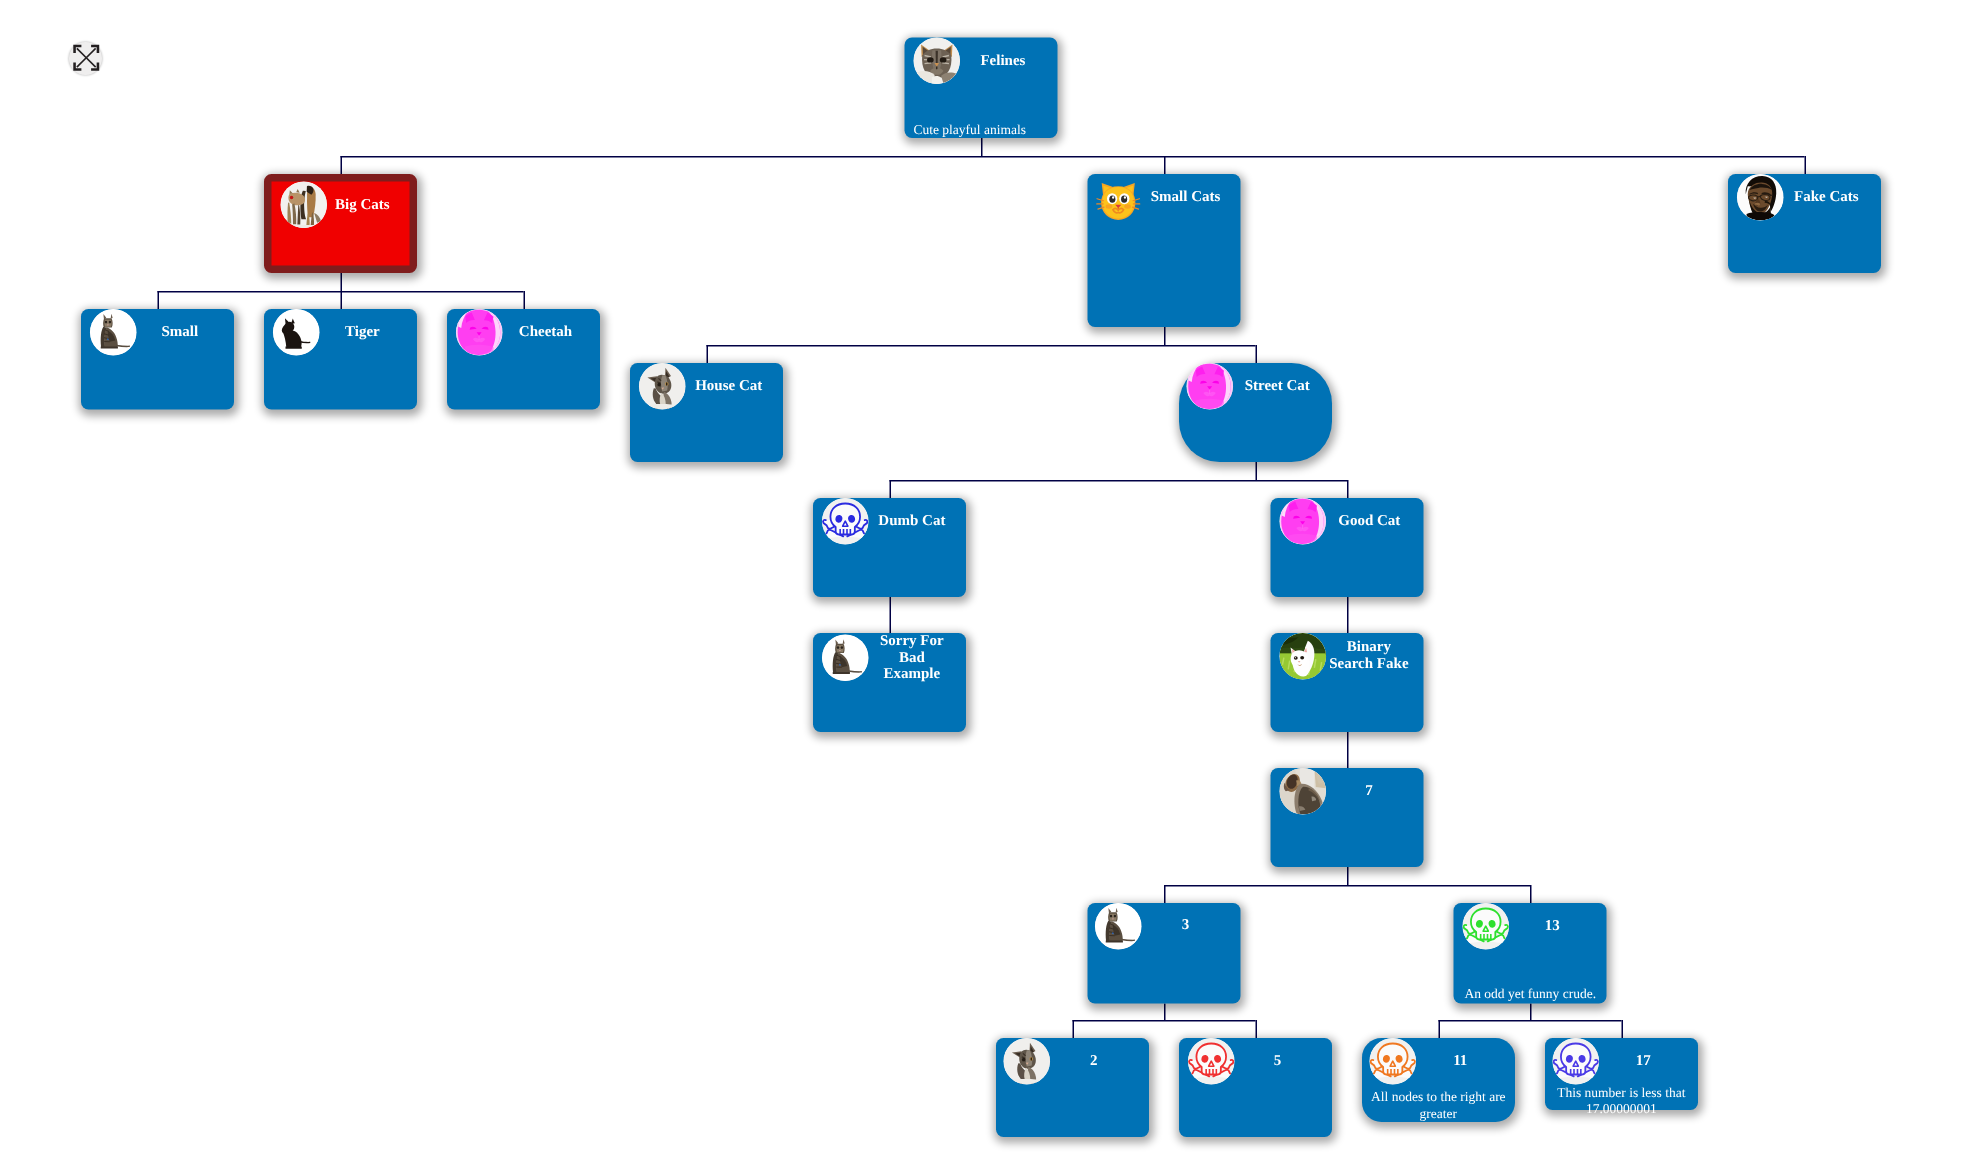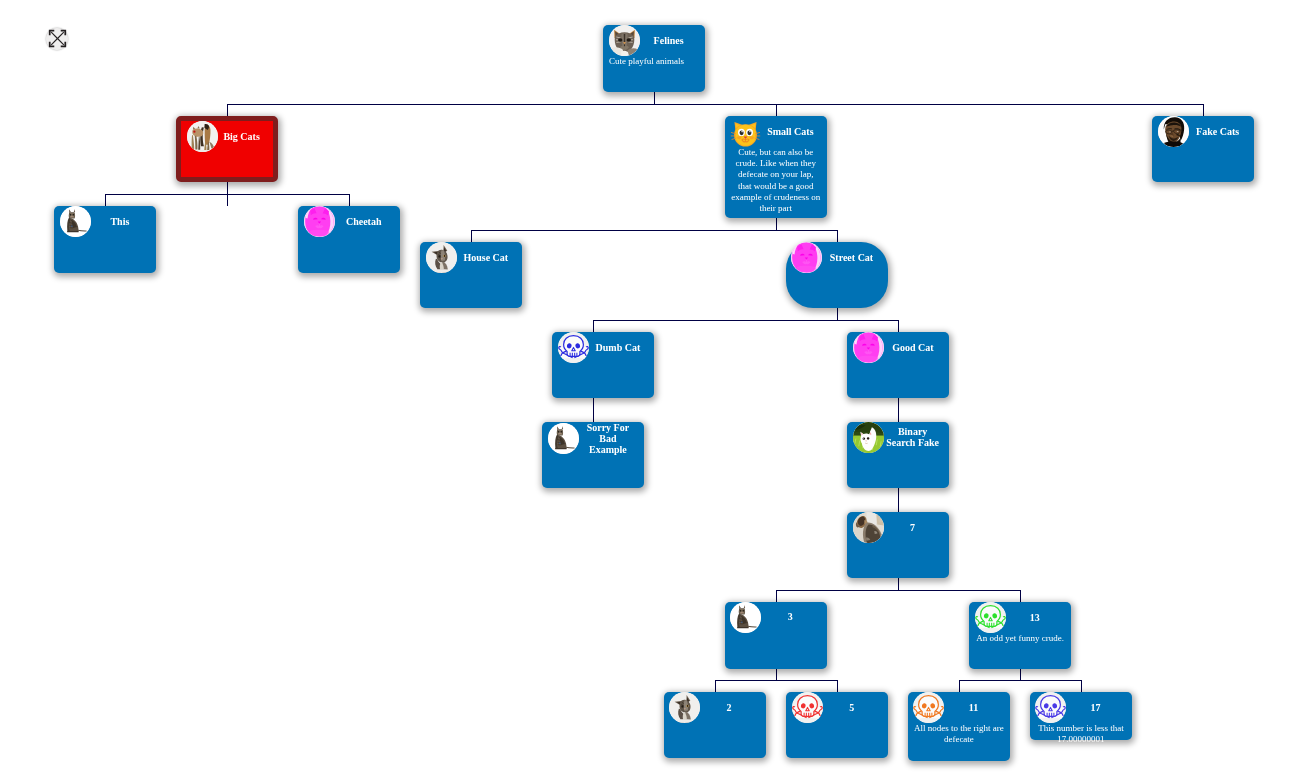--- a/index.html
+++ b/index.html
@@ -6,21 +6,21 @@
   *{box-sizing:border-box;}
   html,body{margin:0;padding:0;background:#ffffff;}
   body{width:1316px;height:781px;overflow:hidden;
        font-family:"Liberation Serif","DejaVu Serif",serif;
        -webkit-font-smoothing:antialiased;}
   #stage{position:relative;width:1316px;height:781px;}
 
   .node{position:absolute;background:#0072b5;border-radius:5px;
         box-shadow:1px 2px 6px 2px rgba(0,0,0,0.33);
         color:#ffffff;box-sizing:border-box;padding:0;
-        display:flex;flex-direction:column;justify-content:flex-start;}
+        display:flex;flex-direction:column;justify-content:space-between;}
   .node.red{background:#f00000;border:5px solid #7f1d1d;}
 
   .nrow{display:flex;align-items:center;}
   .avatar{width:31px;height:31px;border-radius:50%;background:#f7f7f7;
           flex:0 0 31px;margin-left:5.6px;overflow:hidden;position:relative;}
   .avatar svg{display:block;width:31px;height:31px;}
   .avatar.emoji{background:none;border-radius:0;}
   .title{font-weight:bold;font-size:10px;line-height:11.3px;text-align:center;
          flex:1 1 auto;padding:0 9.4px 0 2px;}
   .content{font-size:9px;line-height:11.2px;text-align:center;
@@ -186,21 +186,20 @@
               <ellipse cx="22.4" cy="22.4" rx="2.3" ry="1.5" fill="#f79a22" opacity="0.75"></ellipse>
               <g stroke="#e8892a" stroke-width="0.8" stroke-linecap="round" fill="none">
                 <path d="M5.8 18.4 L1.4 17.0 M5.6 20.6 L1.2 20.6 M6.2 22.8 L2.0 24.2"></path>
                 <path d="M26.2 18.4 L30.6 17.0 M26.4 20.6 L30.8 20.6 M25.8 22.8 L30.0 24.2"></path>
               </g>
             </g>
           </svg>
         </div>
         <div class="title">Small Cats</div>
       </div>
-      <div class="content">Cute, but can also be crude. Like when they defecate on your lap, that would be a good example of crudeness on their part</div>
     </div>
     <div class="node" style="left: 1152px; top: 116px; width: 102px; height: 66px;">
       <div class="nrow">
         <div class="avatar">
           <svg viewBox="0 0 32 32">
             <defs>
               <clipPath id="pf">
                 <circle cx="16" cy="16" r="16"></circle>
               </clipPath>
             </defs>
@@ -248,21 +247,40 @@
               <path d="M9.2 12.2 C7.6 14.8 7.0 19.6 7.6 26.2 L10.4 26.2 C9.8 20.2 10.2 16.0 11.6 13.0 Z" fill="#443a2f"></path>
               <path d="M11.4 12.6 C14.8 13.6 17.6 16.8 18.6 21.2 C19.2 23.8 19.2 25.6 18.8 26.6 L10.0 26.6 C9.4 20.8 9.8 15.6 11.4 12.6 Z" fill="#5b4f41"></path>
               <path d="M12.2 14.8 C14.8 16.0 16.6 18.4 17.4 21.6 L13.6 22.6 C12.6 19.8 12.2 17.2 12.2 14.8 Z" fill="#3d3429"></path>
               <path d="M10.0 14.2 L13.0 15.4 M9.6 17.0 L13.2 18.0 M9.6 19.8 L13.4 20.4 M9.8 22.4 L13.6 22.6" stroke="#3a3026" stroke-width="0.7" fill="none"></path>
               <path d="M18.4 24.6 C21.6 25.0 24.6 25.3 27.4 25.2 L27.4 26.2 C24.2 26.4 21.0 26.1 18.2 25.6 Z" fill="#5a4e41"></path>
               <path d="M7.4 25.8 L19.2 25.8 L19.2 27.2 L7.4 27.2 Z" fill="#3e342a"></path>
               <path d="M11.9 20.2 L12.9 20.4 L12.7 21.5 L11.7 21.3 Z" fill="#2f66b5"></path>
             </g>
           </svg>
         </div>
-        <div class="title">This</div>
+        <div class="title">Small</div>
+      </div>
+    </div>
+    <div class="node" style="left: 176px; top: 205.8px; width: 102px; height: 67px;">
+      <div class="nrow">
+        <div class="avatar">
+          <svg viewBox="0 0 32 32">
+            <circle cx="16" cy="16" r="16" fill="#ffffff"></circle>
+            <g fill="#1b1410">
+              <path d="M8.8 11.4 L8.2 6.4 L11.4 9.4 Z"></path>
+              <path d="M12.4 10.4 L13.6 6.6 L15.0 9.8 Z"></path>
+              <path d="M8.2 10.6 C6.2 12.6 5.6 14.8 6.4 16.0 C7.0 17.0 8.6 17.2 9.8 16.6 L13.6 15.0 C15.2 13.0 15.0 10.8 13.2 9.4 C11.6 8.2 9.6 9.0 8.2 10.6 Z"></path>
+              <path d="M10.6 14.6 C14.4 14.0 17.6 16.6 19.0 20.2 C20.0 22.8 19.8 24.8 19.2 26.2 L10.4 26.8 C9.0 23.0 9.0 18.2 10.6 14.6 Z"></path>
+              <path d="M7.0 16.4 C7.8 18.6 8.8 22.0 9.2 26.6 L12.6 26.6 C11.4 21.6 10.6 18.0 10.0 15.4 Z"></path>
+              <path d="M18.4 22.0 C20.6 22.4 23.2 22.8 25.6 22.6 L25.7 23.4 C23.0 23.7 20.4 23.5 18.2 23.0 Z"></path>
+              <path d="M8.6 25.8 L19.8 25.8 L19.8 27.4 L8.6 27.4 Z"></path>
+            </g>
+          </svg>
+        </div>
+        <div class="title">Tiger</div>
       </div>
     </div>
     <div class="node" style="left: 298.1px; top: 205.8px; width: 102px; height: 67px;">
       <div class="nrow">
         <div class="avatar">
           <svg viewBox="0 0 32 32">
             <defs>
               <clipPath id="pc1">
                 <circle cx="16" cy="16" r="16"></circle>
               </clipPath>
@@ -339,21 +357,21 @@
               <path d="M14.2 16.0 L17.6 16.0 L15.9 18.4 Z" fill="#fd00e9"></path>
               <path d="M15.9 18.2 L15.9 21.4" stroke="#ff5cf3" stroke-width="0.8"></path>
               <path d="M11.6 20.6 C13.2 19.2 15.0 19.8 15.9 21.0 C16.8 19.8 18.6 19.2 20.2 20.6 C18.8 22.8 17.0 23.4 15.9 22.6 C14.8 23.4 13.0 22.8 11.6 20.6 Z" fill="#ff66f4" opacity="0.55"></path>
               <path d="M6 26 C10 24 22 24 26 26.5 L25 31 L7 31 Z" fill="#ff53f2" opacity="0.6"></path>
             </g>
           </svg>
         </div>
         <div class="title">Street Cat</div>
       </div>
     </div>
-    <div class="node" style="left: 542.3px; top: 331.7px; width: 102px; height: 66px; margin-left: 10px;">
+    <div class="node" style="left: 542.3px; top: 331.7px; width: 102px; height: 66px;">
       <div class="nrow">
         <div class="avatar">
           <svg viewBox="0 0 32 32">
             <circle cx="16" cy="16" r="16" fill="#f1f1f0"></circle>
             <g stroke="#2b2be0" stroke-width="1.25" fill="#fbfbfb" stroke-linecap="round" stroke-linejoin="round">
               <path d="M2.6 15.2 C0.8 14.4 0.0 16.9 1.8 17.8 C2.9 18.4 3.6 19.1 3.7 19.9 C3.8 21.1 5.4 21.4 6.3 20.8 L14.6 16.6"></path>
               <path d="M29.4 15.2 C31.2 14.4 32.0 16.9 30.2 17.8 C29.1 18.4 28.4 19.1 28.3 19.9 C28.2 21.1 26.6 21.4 25.7 20.8 L17.4 16.6"></path>
               <path d="M2.6 27.8 C0.8 28.6 0.0 26.1 1.8 25.2 C2.9 24.6 3.6 23.9 3.7 23.1 C3.8 21.9 5.4 21.6 6.3 22.2 L14.6 26.4"></path>
               <path d="M29.4 27.8 C31.2 28.6 32.0 26.1 30.2 25.2 C29.1 24.6 28.4 23.9 28.3 23.1 C28.2 21.9 26.6 21.6 25.7 22.2 L17.4 26.4"></path>
               <path d="M16 3.8 C9.6 3.8 5.8 7.9 5.8 12.9 C5.8 16.1 7.5 18.6 9.4 20.0 L9.4 22.8 C9.4 24.2 10.7 25.1 12.3 25.1 L19.7 25.1 C21.3 25.1 22.6 24.2 22.6 22.8 L22.6 20.0 C24.5 18.6 26.2 16.1 26.2 12.9 C26.2 7.9 22.4 3.8 16 3.8 Z"></path>
@@ -593,21 +611,21 @@
             </g>
             <g stroke="#f03030" stroke-width="1.1" fill="none" stroke-linejoin="round">
               <path d="M16 15.9 L14.2 19.4 L17.8 19.4 Z"></path>
               <path d="M12.5 21.4 L12.5 24.9 M14.8 21.4 L14.8 25.0 M17.2 21.4 L17.2 25.0 M19.5 21.4 L19.5 24.9"></path>
             </g>
           </svg>
         </div>
         <div class="title">5</div>
       </div>
     </div>
-    <div class="node" style="left: 907.9px; top: 692px; width: 102px; height: 69px;">
+    <div class="node" style="left: 907.9px; top: 692px; width: 102px; height: 56px; border-radius: 13px;">
       <div class="nrow">
         <div class="avatar">
           <svg viewBox="0 0 32 32">
             <circle cx="16" cy="16" r="16" fill="#f1f1f0"></circle>
             <g stroke="#f07820" stroke-width="1.25" fill="#fbfbfb" stroke-linecap="round" stroke-linejoin="round">
               <path d="M2.6 15.2 C0.8 14.4 0.0 16.9 1.8 17.8 C2.9 18.4 3.6 19.1 3.7 19.9 C3.8 21.1 5.4 21.4 6.3 20.8 L14.6 16.6"></path>
               <path d="M29.4 15.2 C31.2 14.4 32.0 16.9 30.2 17.8 C29.1 18.4 28.4 19.1 28.3 19.9 C28.2 21.1 26.6 21.4 25.7 20.8 L17.4 16.6"></path>
               <path d="M2.6 27.8 C0.8 28.6 0.0 26.1 1.8 25.2 C2.9 24.6 3.6 23.9 3.7 23.1 C3.8 21.9 5.4 21.6 6.3 22.2 L14.6 26.4"></path>
               <path d="M29.4 27.8 C31.2 28.6 32.0 26.1 30.2 25.2 C29.1 24.6 28.4 23.9 28.3 23.1 C28.2 21.9 26.6 21.6 25.7 22.2 L17.4 26.4"></path>
               <path d="M16 3.8 C9.6 3.8 5.8 7.9 5.8 12.9 C5.8 16.1 7.5 18.6 9.4 20.0 L9.4 22.8 C9.4 24.2 10.7 25.1 12.3 25.1 L19.7 25.1 C21.3 25.1 22.6 24.2 22.6 22.8 L22.6 20.0 C24.5 18.6 26.2 16.1 26.2 12.9 C26.2 7.9 22.4 3.8 16 3.8 Z"></path>
@@ -617,21 +635,21 @@
               <path d="M22.8 14.6 C22.8 12.4 21.0 11.3 19.4 11.8 C18.0 12.2 17.6 13.9 18.2 15.3 C18.8 16.8 20.1 17.3 21.2 16.9 C22.2 16.4 22.8 15.6 22.8 14.6 Z"></path>
             </g>
             <g stroke="#f07820" stroke-width="1.1" fill="none" stroke-linejoin="round">
               <path d="M16 15.9 L14.2 19.4 L17.8 19.4 Z"></path>
               <path d="M12.5 21.4 L12.5 24.9 M14.8 21.4 L14.8 25.0 M17.2 21.4 L17.2 25.0 M19.5 21.4 L19.5 24.9"></path>
             </g>
           </svg>
         </div>
         <div class="title">11</div>
       </div>
-      <div class="content">All nodes to the right are defecate</div>
+      <div class="content">All nodes to the right are greater</div>
     </div>
     <div class="node" style="left: 1029.9px; top: 692px; width: 102px; height: 48px;">
       <div class="nrow">
         <div class="avatar">
           <svg viewBox="0 0 32 32">
             <circle cx="16" cy="16" r="16" fill="#f1f1f0"></circle>
             <g stroke="#4a3ae6" stroke-width="1.25" fill="#fbfbfb" stroke-linecap="round" stroke-linejoin="round">
               <path d="M2.6 15.2 C0.8 14.4 0.0 16.9 1.8 17.8 C2.9 18.4 3.6 19.1 3.7 19.9 C3.8 21.1 5.4 21.4 6.3 20.8 L14.6 16.6"></path>
               <path d="M29.4 15.2 C31.2 14.4 32.0 16.9 30.2 17.8 C29.1 18.4 28.4 19.1 28.3 19.9 C28.2 21.1 26.6 21.4 25.7 20.8 L17.4 16.6"></path>
               <path d="M2.6 27.8 C0.8 28.6 0.0 26.1 1.8 25.2 C2.9 24.6 3.6 23.9 3.7 23.1 C3.8 21.9 5.4 21.6 6.3 22.2 L14.6 26.4"></path>

